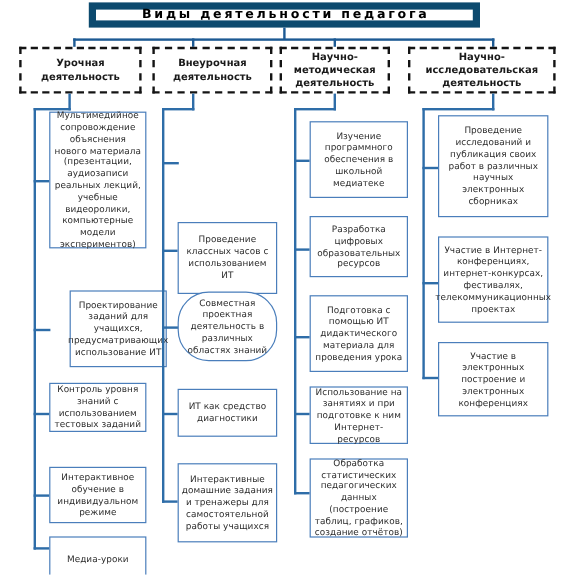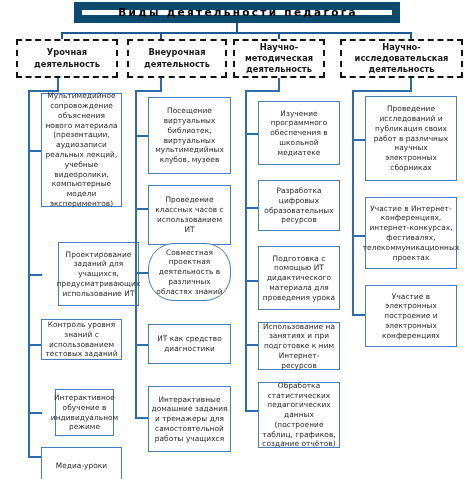--- a/index.html
+++ b/index.html
@@ -18,21 +18,21 @@
     overflow: hidden;
   }
 
   
   .title-box {
     position: absolute;
     left: 74px;
     top: 2px;
     width: 326px;
     height: 21px;
-    border: 8px solid #0c4a6e;
+    border: 6px solid #0c4a6e;
     background: #ffffff;
     box-sizing: border-box;
     display: flex;
     align-items: center;
     justify-content: center;
   }
   .title-text {
     font-size: 10.5px;
     font-weight: bold;
     color: #000000;
@@ -139,40 +139,37 @@
 
   <div class="leaf-box" style="left:41px; top:93px; width:81px; height:114px;">
     <span class="leaf-text">Мультимедийное сопровождение объяснения нового материала (презентации, аудиозаписи реальных лекций, учебные видеоролики, компьютерные модели экспериментов)</span>
   </div>
   <div class="leaf-box" style="left:58px; top:242px; width:81px; height:64px;">
     <span class="leaf-text">Проектирование заданий для учащихся, предусматривающих использование ИТ</span>
   </div>
   <div class="leaf-box" style="left:41px; top:319px; width:81px; height:41px;">
     <span class="leaf-text">Контроль уровня знаний с использованием тестовых заданий</span>
   </div>
-  <div class="leaf-box" style="left:41px; top:389px; width:59px; height:47px;margin-left:14px;">
+  <div class="leaf-box" style="left:41px; top:389px; width:81px; height:47px;">
     <span class="leaf-text">Интерактивное обучение в индивидуальном режиме</span>
   </div>
   <div class="leaf-box" style="left:41px; top:447px; width:81px; height:21px;">
     <span class="leaf-text">Медиа-уроки</span>
   </div>
 
   <div class="conn" style="left:160px; top:78px; width:2px; height:14px;"></div>
   <div class="conn" style="left:135px; top:90px; width:2px; height:329px;"></div>
   <div class="conn" style="left:135px; top:90px; width:27px; height:2px;"></div>
 
   <div class="conn" style="left:135px; top:135px; width:14px; height:2px;"></div>
   <div class="conn" style="left:135px; top:208px; width:14px; height:2px;"></div>
   <div class="conn" style="left:135px; top:272px; width:14px; height:2px;"></div>
   <div class="conn" style="left:135px; top:344px; width:14px; height:2px;"></div>
   <div class="conn" style="left:135px; top:417px; width:14px; height:2px;"></div>
 
-  <div class="leaf-box" style="left:148px; top:97px; width:83px; height:77px;">
-    <span class="leaf-text">Посещение виртуальных библиотек, виртуальных мультимедийных клубов, музеев</span>
-  </div>
   <div class="leaf-box" style="left:148px; top:185px; width:83px; height:60px;">
     <span class="leaf-text">Проведение классных часов с использованием ИТ</span>
   </div>
   <div class="leaf-box" style="left:148px; top:243px; width:83px; height:58px;border-radius:26px;">
     <span class="leaf-text">Совместная проектная деятельность в различных областях знаний</span>
   </div>
   <div class="leaf-box" style="left:148px; top:324px; width:83px; height:40px;">
     <span class="leaf-text">ИТ как средство диагностики</span>
   </div>
   <div class="leaf-box" style="left:148px; top:386px; width:83px; height:66px;">

